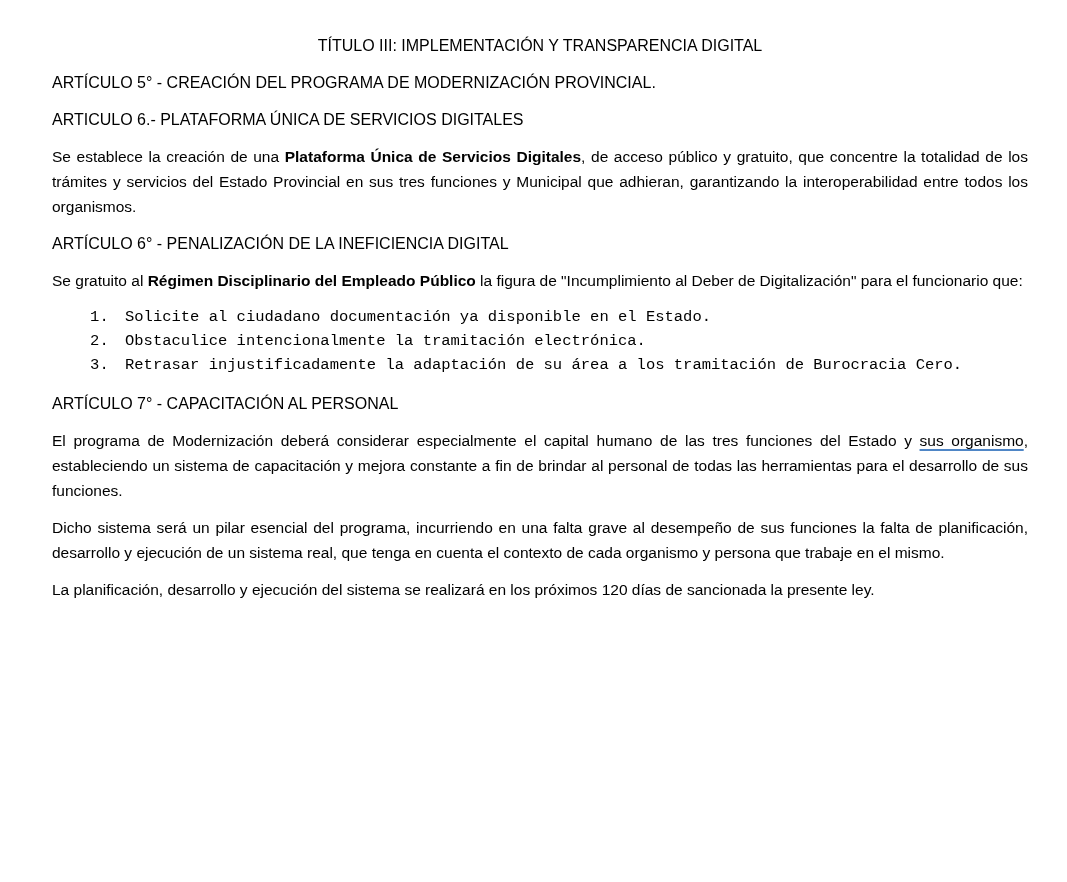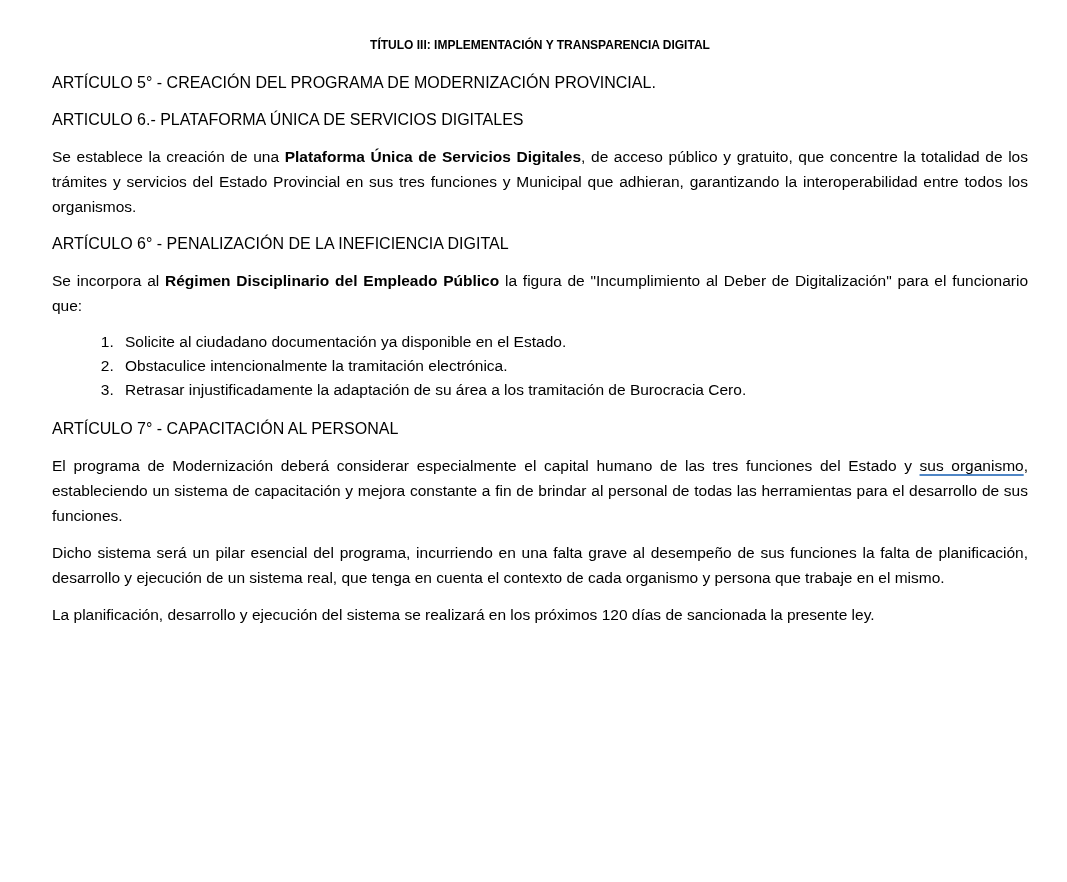--- a/index.html
+++ b/index.html
@@ -14,22 +14,22 @@
     color: #000000;
   }
   .page {
     box-sizing: border-box;
     width: 1067px;
     min-height: 882px;
     padding: 33px 39px 40px 52px;
     background: #ffffff;
   }
   .doc-title {
-    font-size: 12px;
-    font-weight: bold;
+    font-size: 16px;
+    font-weight: normal;
     text-align: center;
     line-height: 25px;
     margin: 0 0 12px 0;
   }
   .doc-heading {
     font-size: 16px;
     font-weight: normal;
     line-height: 25px;
     margin: 2px 0 12px 0;
   }
@@ -52,33 +52,34 @@
   .doc-list {
     font-size: 15.5px;
     line-height: 24px;
     margin: 2px 0 14px 0;
     padding-left: 66px;
     list-style-type: decimal;
   }
   .doc-list li {
     padding-left: 7px;
     margin: 0 0 0 0;
+    font-family: Liberation Mono, monospace;
   }
 </style>
 </head>
 <body>
 
 <div class="page">
   <div class="doc-title">TÍTULO III: IMPLEMENTACIÓN Y TRANSPARENCIA DIGITAL</div>
   <div>
       <div class="doc-heading">ARTÍCULO 5° - CREACIÓN DEL PROGRAMA DE MODERNIZACIÓN PROVINCIAL.</div>
       <div class="doc-heading">ARTICULO 6.- PLATAFORMA ÚNICA DE SERVICIOS DIGITALES</div>
       <p class="doc-paragraph"><span>Se establece la creación de una </span><span class="bold">Plataforma Única de Servicios Digitales</span><span>, de acceso público y gratuito, que concentre la totalidad de los trámites y servicios del Estado Provincial en sus tres funciones y Municipal que adhieran, garantizando la interoperabilidad entre todos los organismos.</span></p>
       <div class="doc-heading">ARTÍCULO 6° - PENALIZACIÓN DE LA INEFICIENCIA DIGITAL</div>
-      <p class="doc-paragraph"><span>Se incorpora al </span><span class="bold">Régimen Disciplinario del Empleado Público</span><span> la figura de "Incumplimiento al Deber de Digitalización" para el funcionario que:</span></p>
+      <p class="doc-paragraph"><span>Se gratuito al </span><span class="bold">Régimen Disciplinario del Empleado Público</span><span> la figura de "Incumplimiento al Deber de Digitalización" para el funcionario que:</span></p>
       <ol class="doc-list">
         <li>Solicite al ciudadano documentación ya disponible en el Estado.</li>
         <li>Obstaculice intencionalmente la tramitación electrónica.</li>
         <li>Retrasar injustificadamente la adaptación de su área a los tramitación de Burocracia Cero.</li>
       </ol>
       <div class="doc-heading">ARTÍCULO 7° - CAPACITACIÓN AL PERSONAL</div>
       <p class="doc-paragraph"><span>El programa de Modernización deberá considerar especialmente el capital humano de las tres funciones del Estado y </span><span class="grammar-underline" style="text-decoration-color: rgb(79, 134, 198);">sus organismo</span><span>, estableciendo un sistema de capacitación y mejora constante a fin de brindar al personal de todas las herramientas para el desarrollo de sus funciones.</span></p>
       <p class="doc-paragraph"><span>Dicho sistema será un pilar esencial del programa, incurriendo en una falta grave al desempeño de sus funciones la falta de planificación, desarrollo y ejecución de un sistema real, que tenga en cuenta el contexto de cada organismo y persona que trabaje en el mismo.</span></p>
       <p class="doc-paragraph"><span>La planificación, desarrollo y ejecución del sistema se realizará en los próximos 120 días de sancionada la presente ley.</span></p>
     </div>

